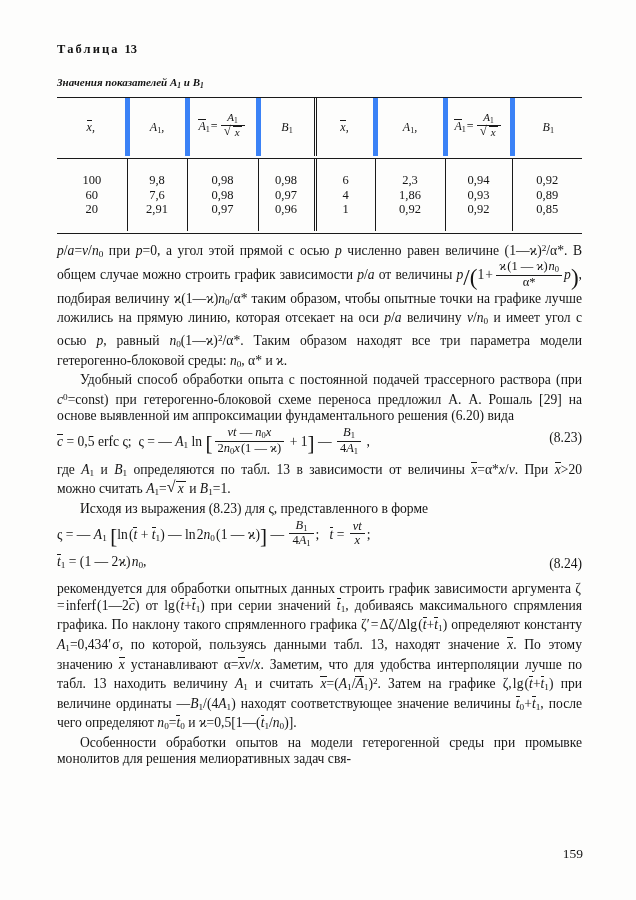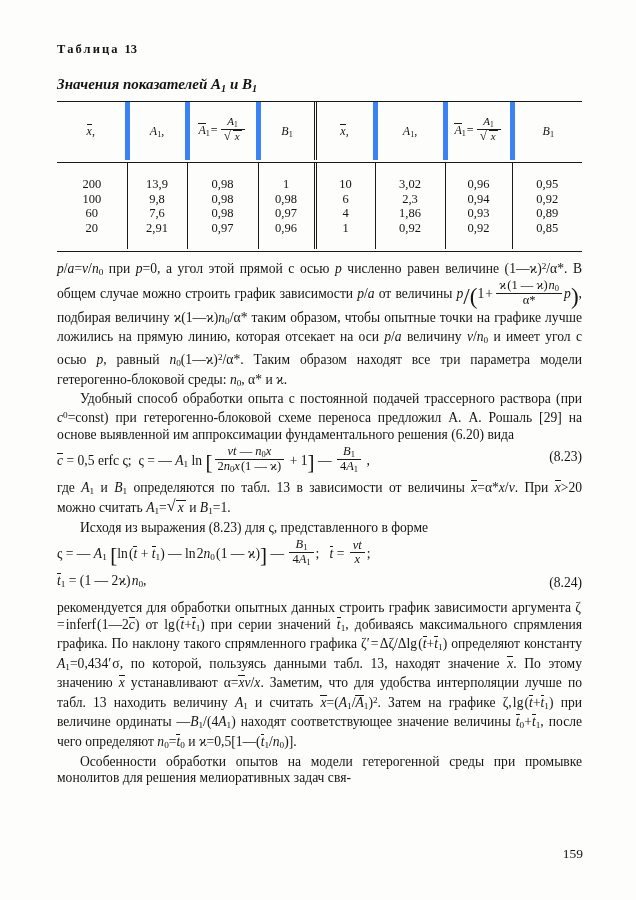--- a/index.html
+++ b/index.html
@@ -33,21 +33,21 @@
   
   .tbl-caption {
     font-size: 12.5px;
     letter-spacing: 2.1px;
     font-weight: 700;
     margin: 0 0 17px 0;
     line-height: 1.25;
   }
   .tbl-caption .num { letter-spacing: 0px; padding-left: 5px; }
   .tbl-subcaption {
-    font-size: 15px;
+    font-size: 11px;
     font-style: italic;
     font-weight: 700;
     margin: 0 0 7px 0;
     line-height: 1.3;
     font-family: Liberation Serif, serif;
   }
 
   
   table.data {
     border-collapse: collapse;
@@ -236,30 +236,20 @@
           <tr style="height:6px">
               <td class="first"></td>
               <td></td>
               <td></td>
               <td></td>
               <td class="gap"></td>
               <td></td>
               <td></td>
               <td></td>
             </tr>
-          <tr>
-            <td class="first">200</td>
-            <td>13,9</td>
-            <td>0,98</td>
-            <td>1</td>
-            <td class="gap">10</td>
-            <td>3,02</td>
-            <td>0,96</td>
-            <td>0,95</td>
-          </tr>
           <tr>
             <td class="first">100</td>
             <td>9,8</td>
             <td>0,98</td>
             <td>0,98</td>
             <td class="gap">6</td>
             <td>2,3</td>
             <td>0,94</td>
             <td>0,92</td>
           </tr>

